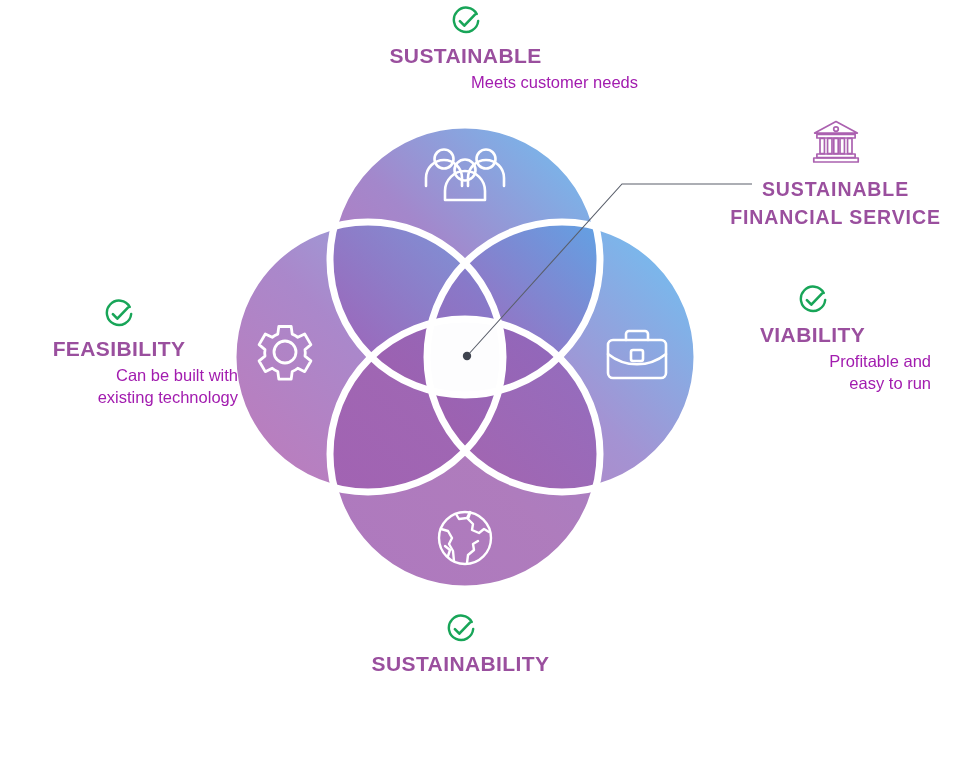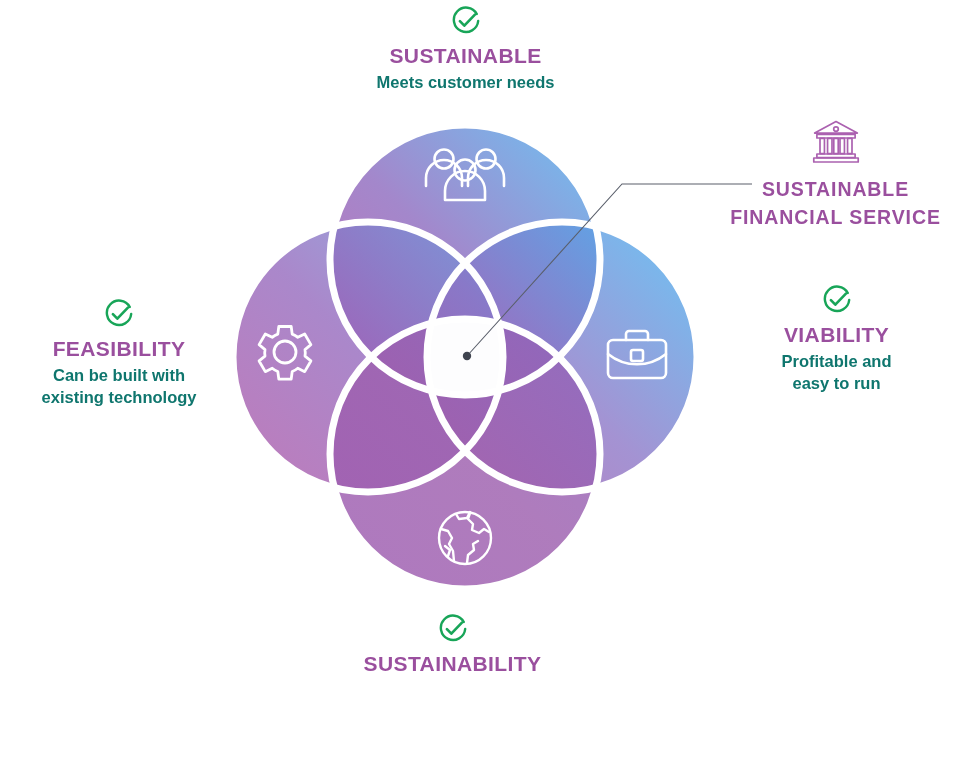--- a/index.html
+++ b/index.html
@@ -42,24 +42,25 @@
   .label-title {
     font-size: 21px;
     font-weight: bold;
     letter-spacing: 0.4px;
     color: #9a4f9e;
     margin: 0 0 4px 0;
     line-height: 1.15;
   }
   .label-desc {
     font-size: 16.5px;
-    font-weight: bold;
-    color: #0f766e;
+    font-weight: normal;
+    color: #a21caf;
     line-height: 1.32;
     margin: 0;
+    text-align: right;
   }
 
   .check-icon {
     display: block;
     margin: 0 auto 8px auto;
     width: 30px;
     height: 30px;
   }
 
   
@@ -67,26 +68,26 @@
     left: 293px;
     top: 6px;
     width: 345px;
   }
   #label-feasibility {
     left: 0px;
     top: 299px;
     width: 238px;
   }
   #label-viability {
-    left: 718px;
+    left: 694px;
     top: 285px;
     width: 237px;
   }
   #label-sustainability {
-    left: 279px;
+    left: 287px;
     top: 614px;
     width: 347px;
   }
 
   
   #callout {
     position: absolute;
     left: 716px;
     top: 118px;
     width: 239px;

